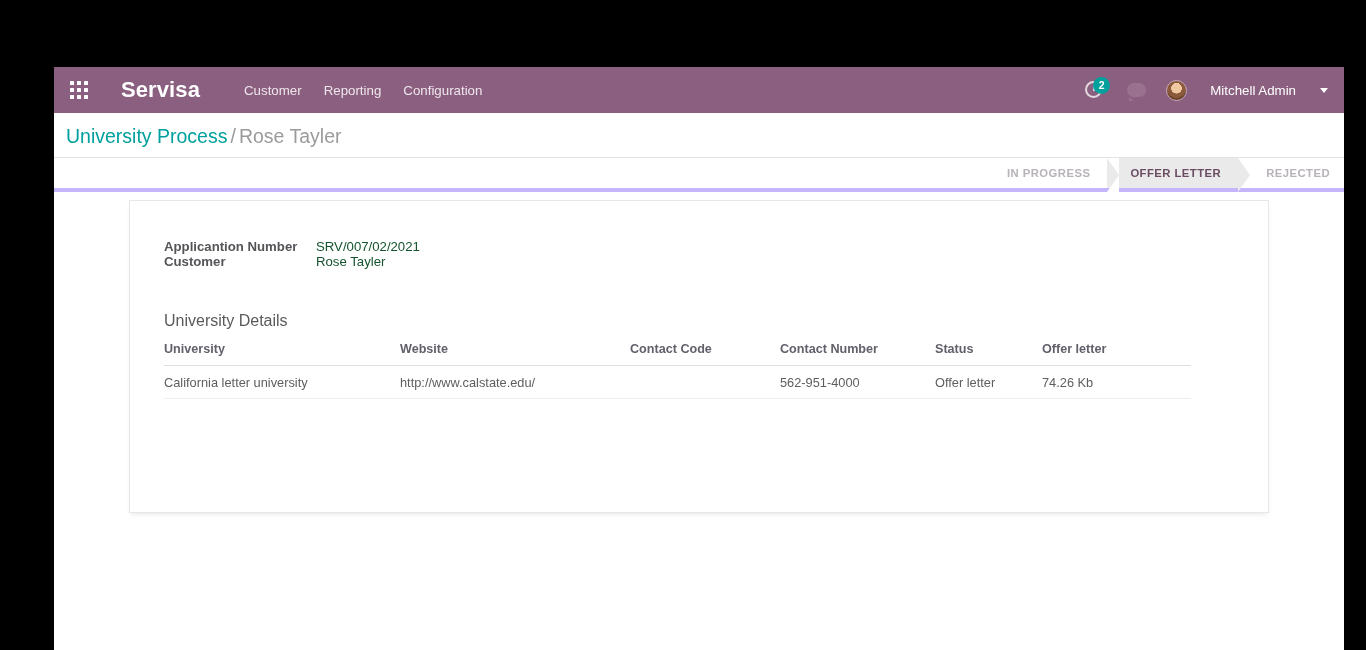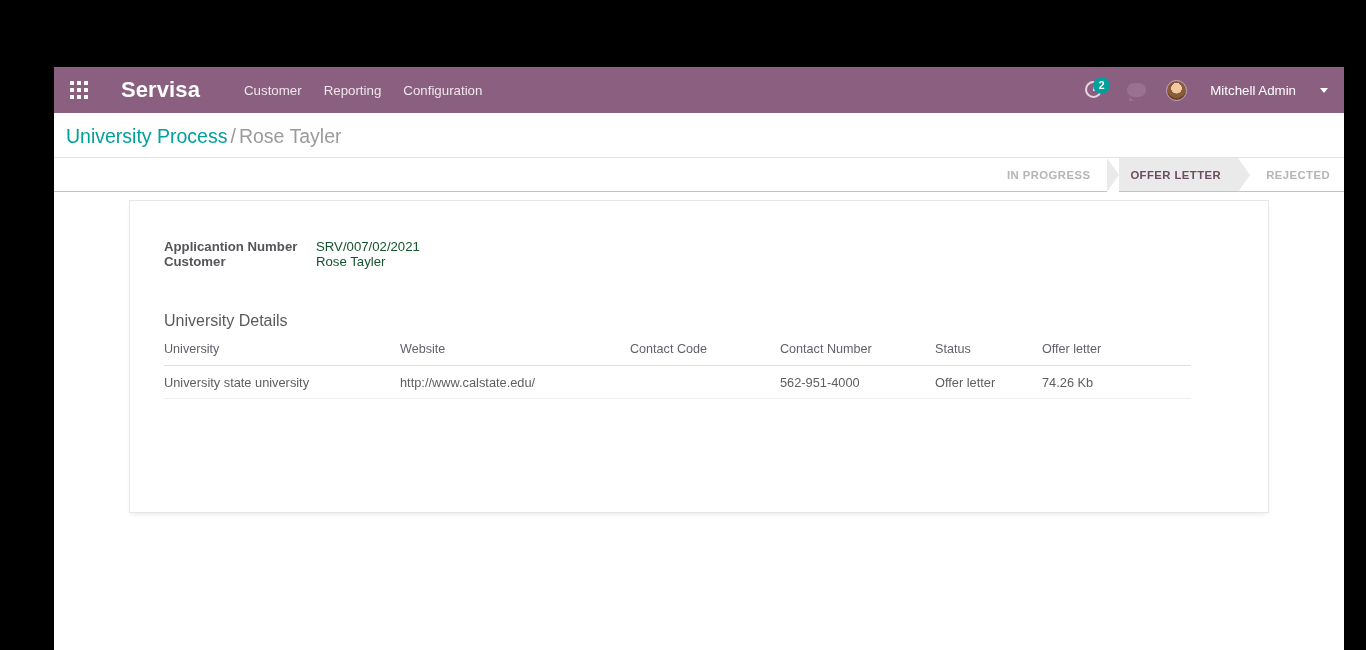--- a/index.html
+++ b/index.html
@@ -170,21 +170,21 @@
     color: #4A4A4A;
     font-weight: 700;
     cursor: pointer;
     line-height: 1;
   }
 
   
   .status-row {
     height: 34px;
     background: #FFFFFF;
-    border-bottom: 1px solid #c4b5fd;
+    border-bottom: 4px solid #c4b5fd;
     display: flex;
     align-items: stretch;
     justify-content: flex-end;
     padding-right: 0;
   }
   .statusbar { display: flex; align-items: stretch; }
   .stat {
     position: relative;
     display: flex;
     align-items: center;
@@ -263,21 +263,21 @@
   }
 
   table.o-list {
     width: 1027px;
     border-collapse: collapse;
     table-layout: fixed;
   }
   table.o-list th {
     text-align: left;
     font-size: 12.6px;
-    font-weight: 400;
+    font-weight: 700;
     color: #63606B;
     padding: 4px 0 9px 0;
     border-bottom: 1px solid #DFDFDF;
   }
   table.o-list td {
     font-size: 12.8px;
     color: #5E5E5E;
     padding: 9px 0 8px 0;
     border-bottom: 1px solid #EFEFEF;
   }
@@ -361,21 +361,21 @@
             <th class="col-university">University</th>
             <th class="col-website">Website</th>
             <th class="col-code">Contact Code</th>
             <th class="col-number">Contact Number</th>
             <th class="col-status">Status</th>
             <th class="col-offer">Offer letter</th>
           </tr>
         </thead>
         <tbody>
           <tr>
-            <td>University state university</td>
+            <td>California letter university</td>
             <td>http://www.calstate.edu/</td>
             <td></td>
             <td>562-951-4000</td>
             <td>Offer letter</td>
             <td>74.26 Kb</td>
           </tr>
         </tbody>
       </table>
 
     </div>

